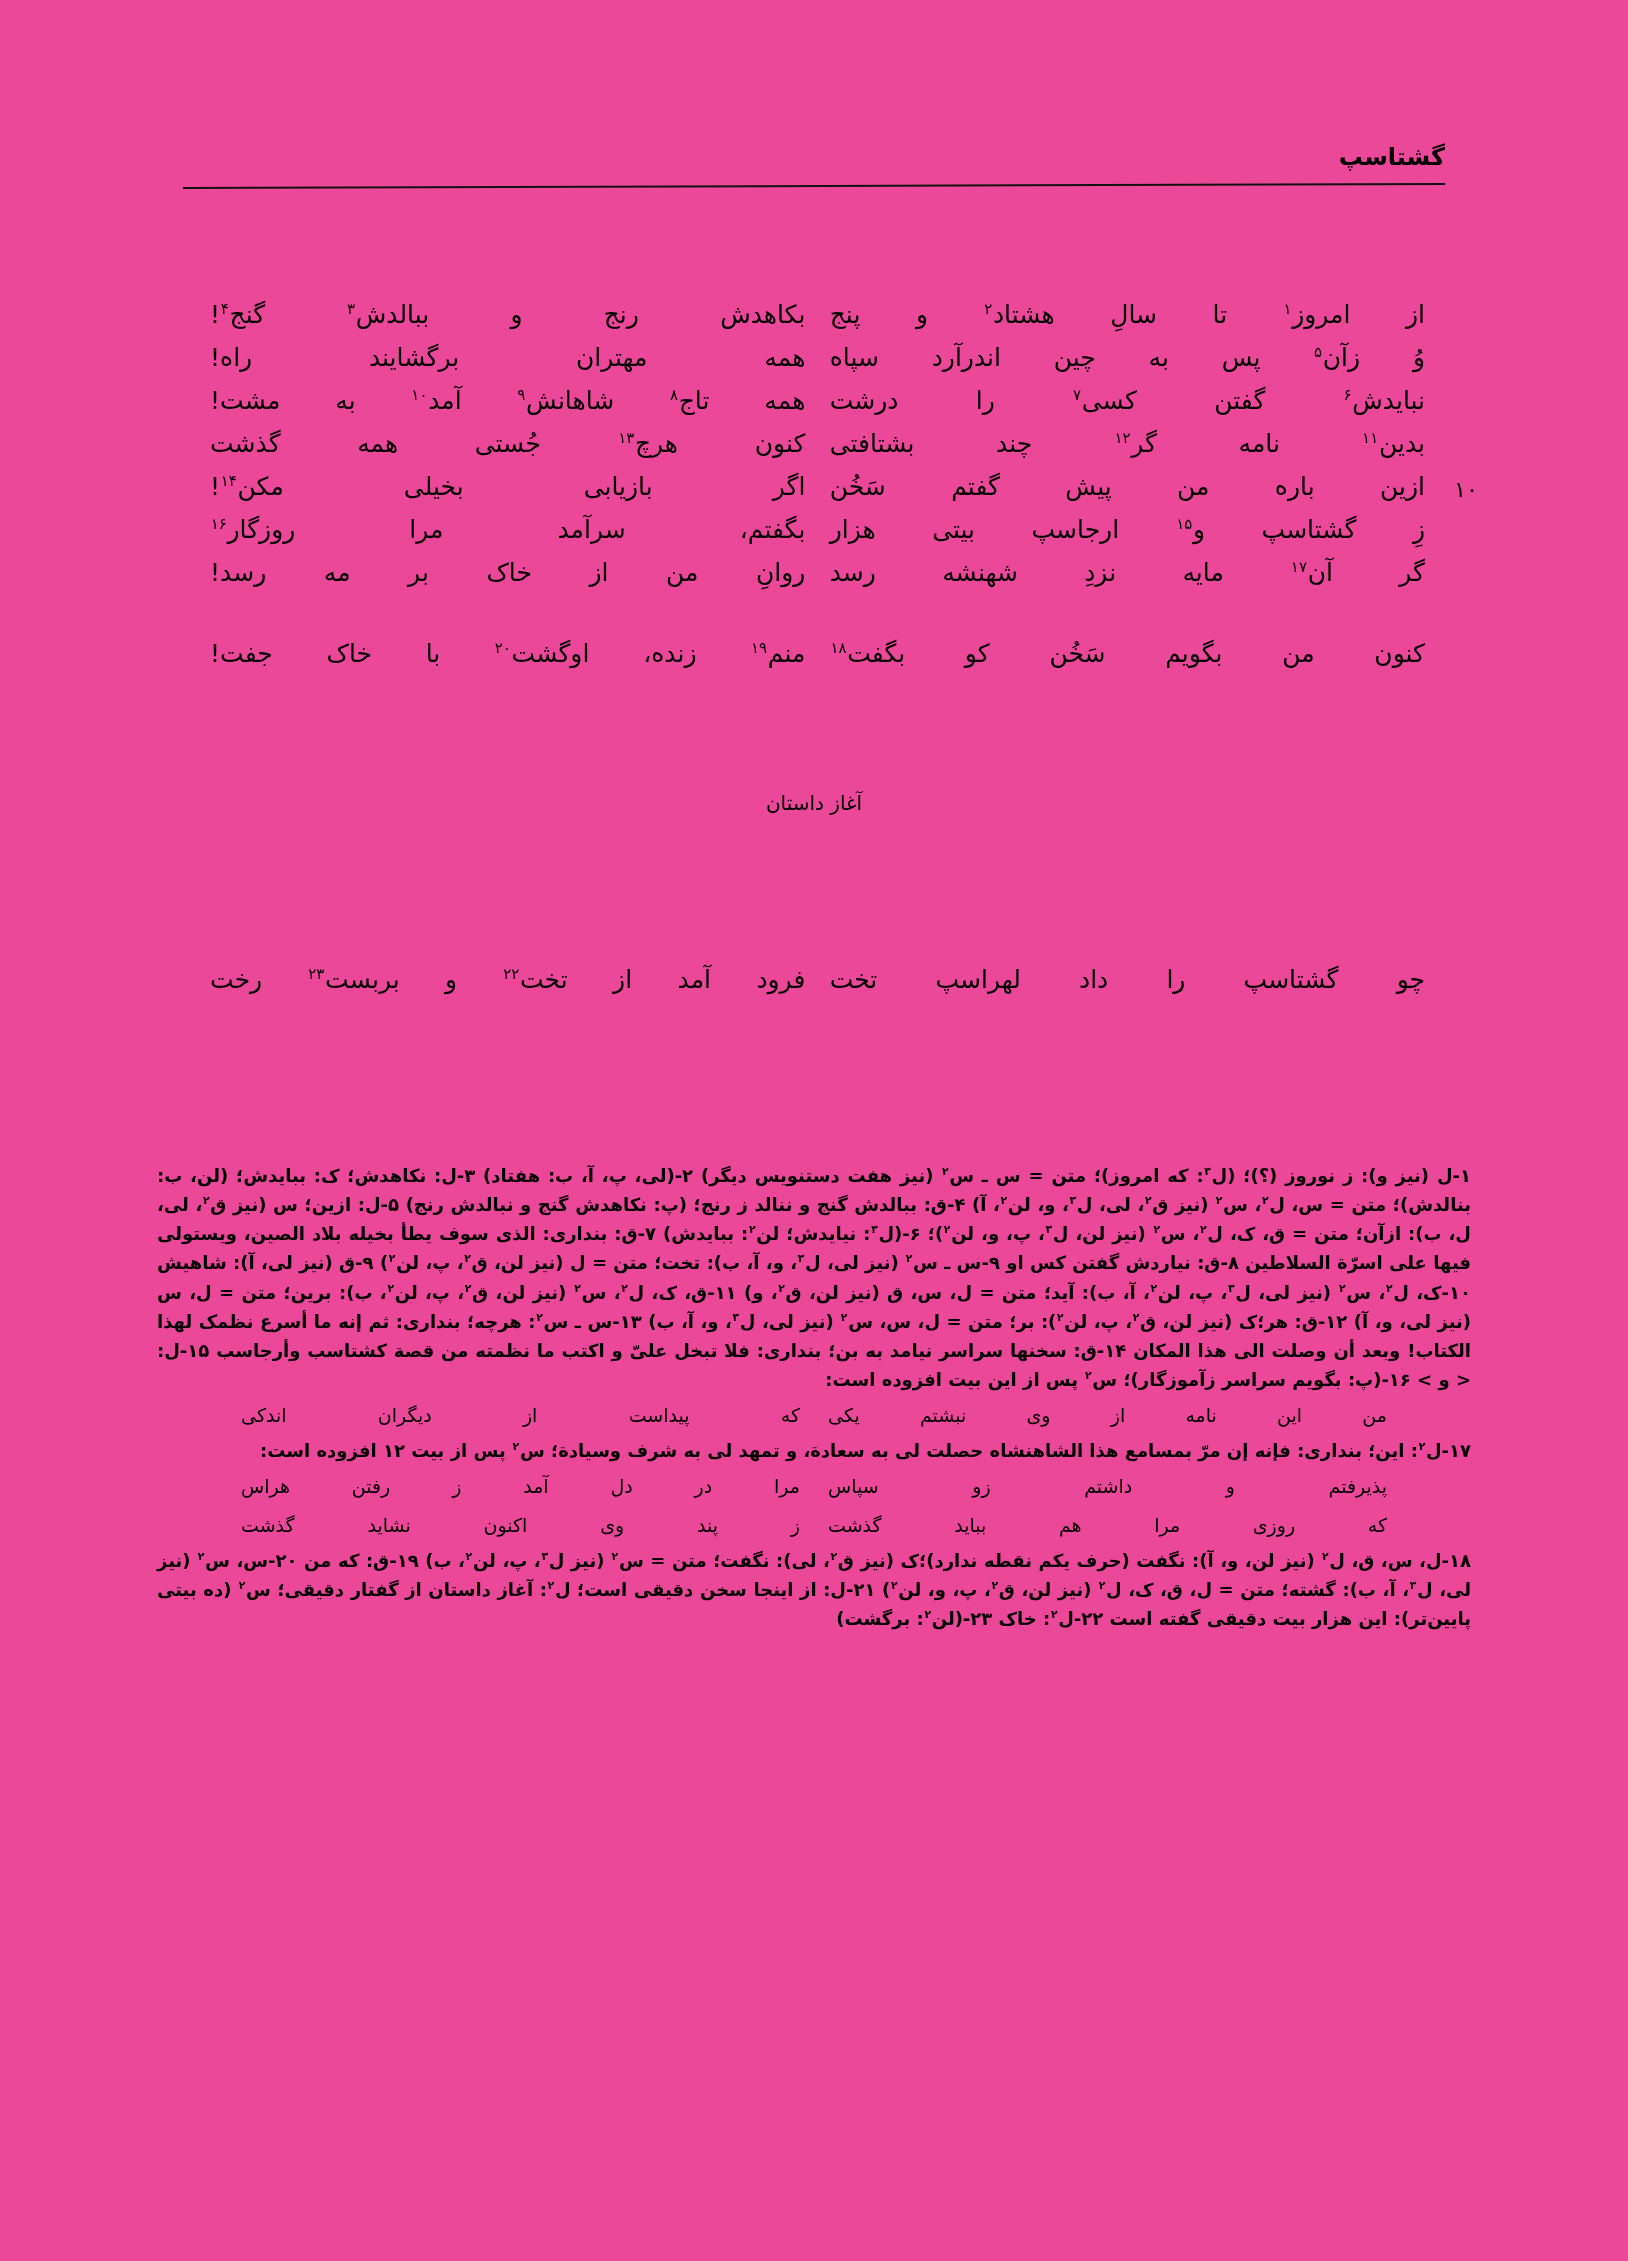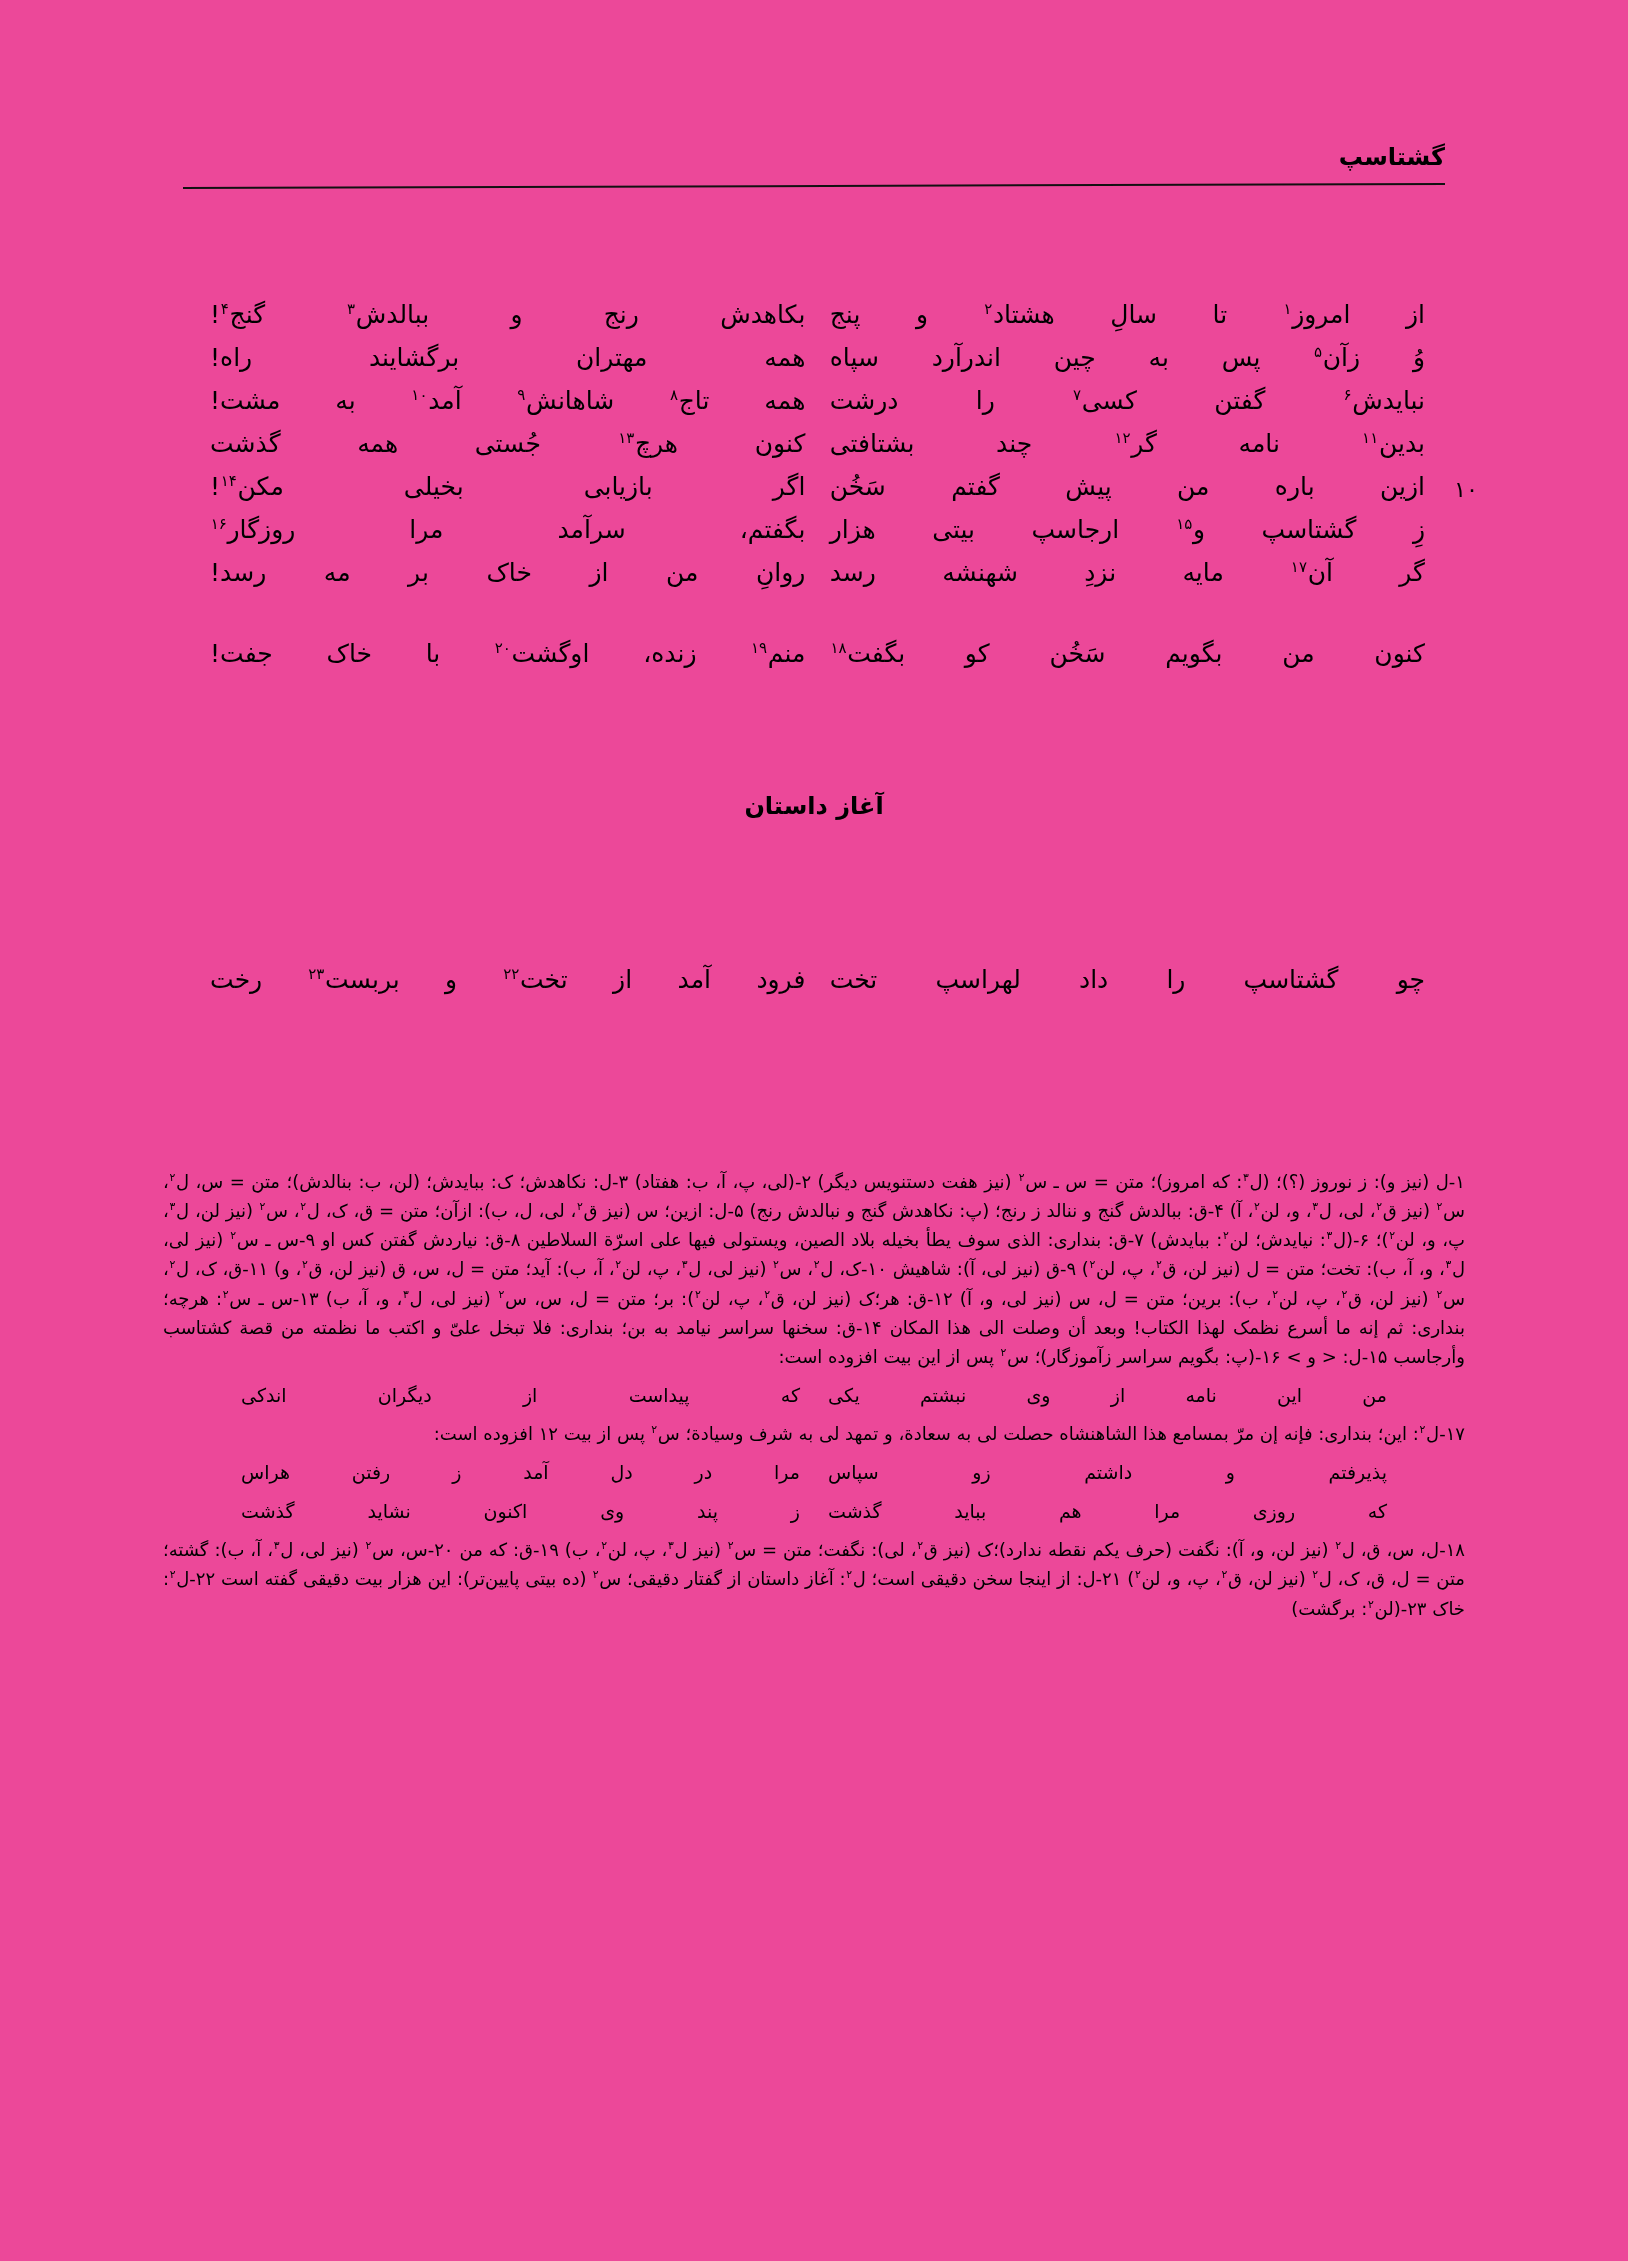--- a/index.html
+++ b/index.html
@@ -72,21 +72,21 @@
     line-height:0;
     margin:0 0.7px;
   }
 
   
   .heading{
     position:absolute;top:789px;left:0;right:0;
     text-align:center;
   }
   .heading .h1{
-    font-size:24px;font-weight:bold;line-height:1.45;
+    font-size:20px;font-weight:normal;line-height:1.45;
   }
   .heading .h2{
     font-size:28px;font-weight:bold;line-height:1.45;
   }
 
   
   .verses2{
     position:absolute;top:966px;right:203px;left:210px;
   }
 
@@ -94,21 +94,21 @@
   .apparatus{
     position:absolute;
     top:1161px;
     right:157px;left:157px;
     font-size:18px;
     line-height:1.62;
     text-align:justify;
     direction:rtl;
     font-family:"DejaVu Sans","Liberation Sans",sans-serif;
   }
-  .apparatus p{margin:6px;padding:0;text-align:justify;text-justify:inter-word;}
+  .apparatus p{margin:0;padding:0;text-align:justify;text-justify:inter-word;font-weight:bold;}
   .apparatus p.last{text-align:justify;}
   .app-verse{
     display:flex;
     direction:rtl;
     font-size:19px;
     line-height:1.9;
     margin:2.8px 0 2.8px 0;
     padding:0 84px 0 84px;
   }
   .app-verse .ah{

